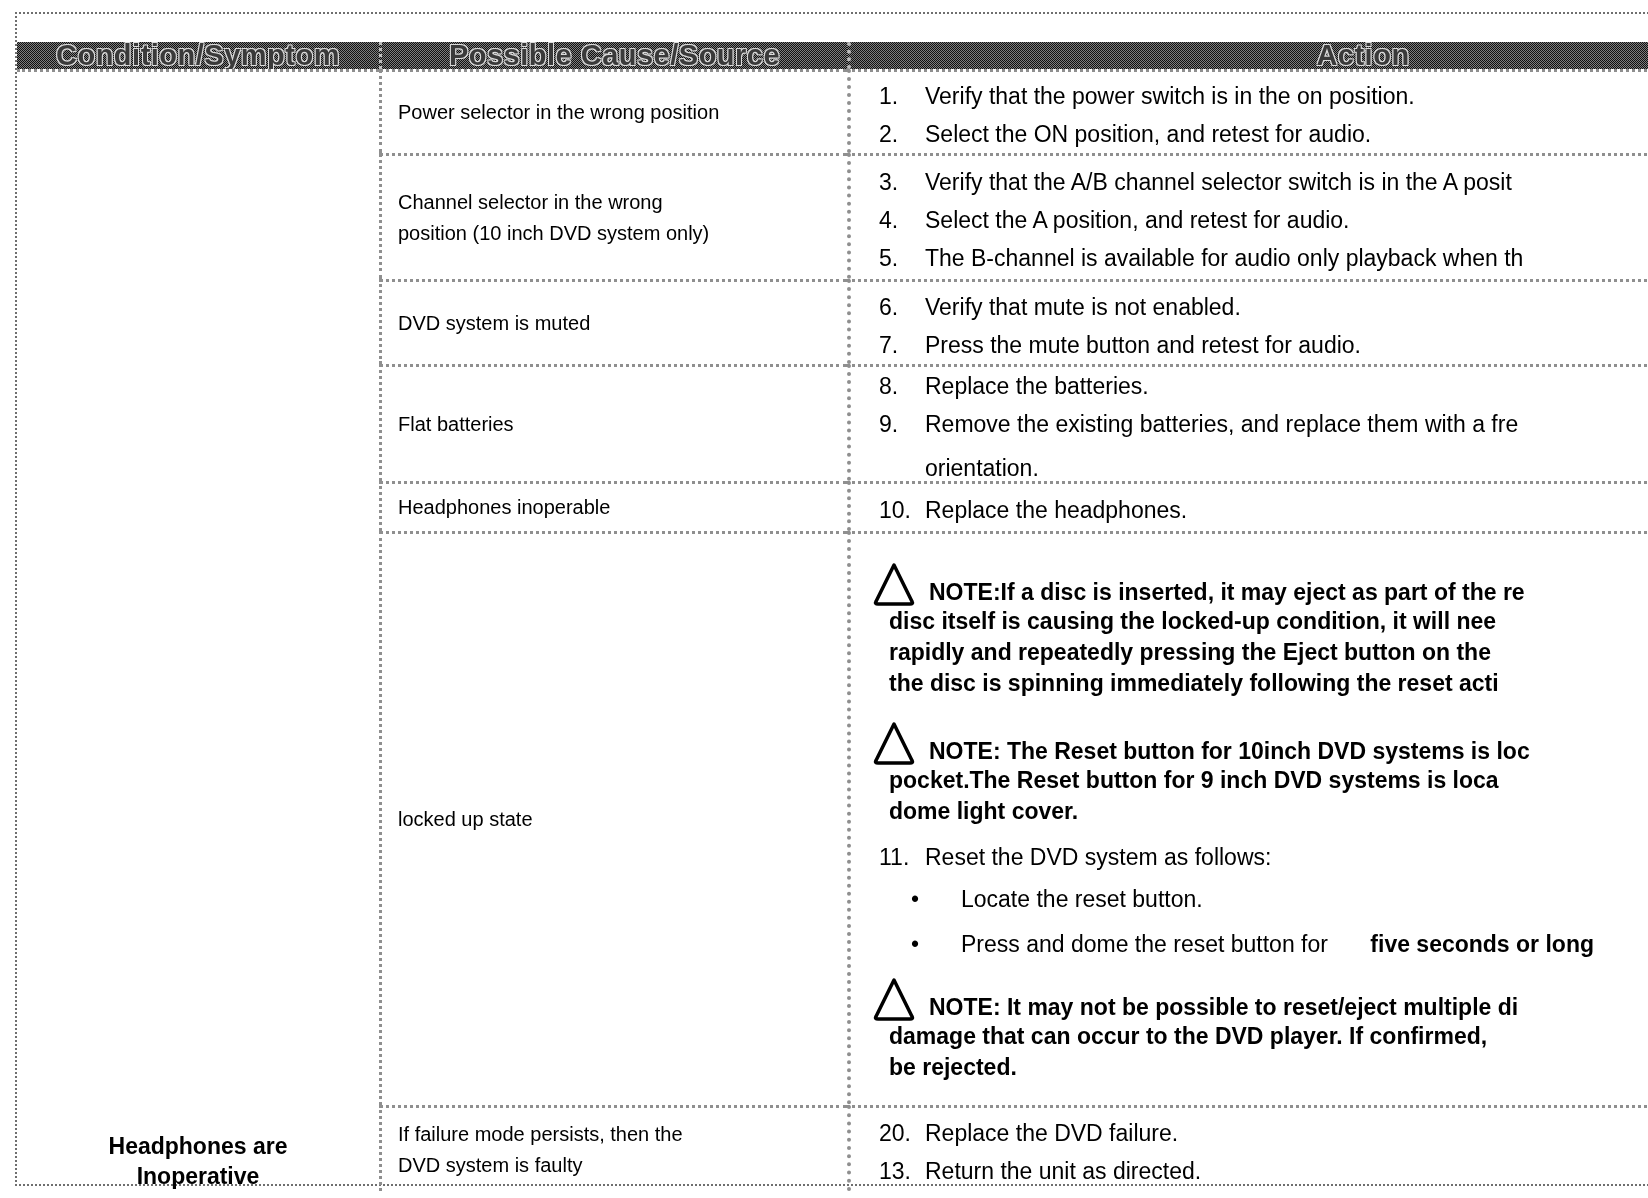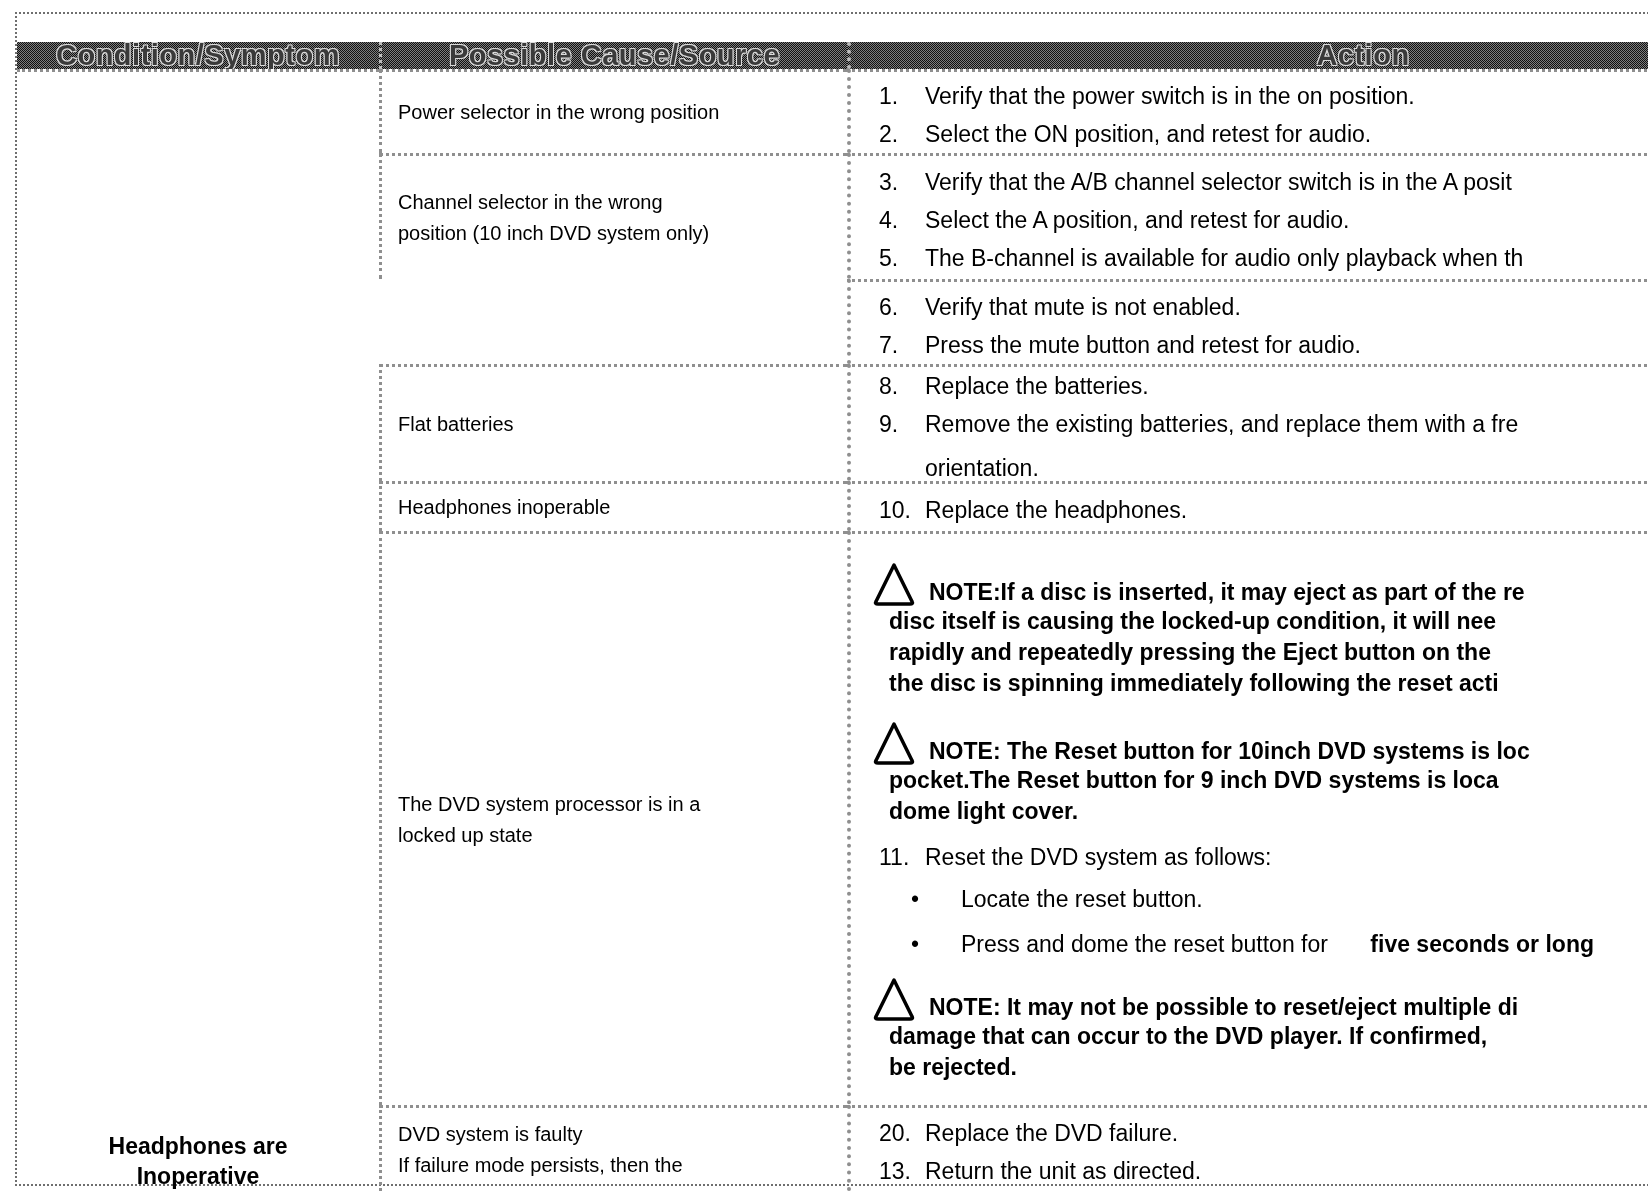--- a/index.html
+++ b/index.html
@@ -118,20 +118,23 @@
     <div class="itm">
       <span class="n">4.</span>
       <span class="t"><span class="ln">Select the A position, and retest for audio.</span></span>
     </div>
     <div class="itm">
       <span class="n">5.</span>
       <span class="t"><span class="ln">The B-channel is available for audio only playback when th</span></span>
     </div>
   </div>
 
+  <div class="cause r4">
+    <div class="ln">DVD system is muted</div>
+  </div>
   <div class="act r4">
     <div class="itm">
       <span class="n">6.</span>
       <span class="t"><span class="ln">Verify that mute is not enabled.</span></span>
     </div>
     <div class="itm">
       <span class="n">7.</span>
       <span class="t"><span class="ln">Press the mute button and retest for audio.</span></span>
     </div>
   </div>
@@ -157,21 +160,20 @@
     <div class="ln">Headphones inoperable</div>
   </div>
   <div class="act r6">
     <div class="itm">
       <span class="n">10.</span>
       <span class="t"><span class="ln">Replace the headphones.</span></span>
     </div>
   </div>
 
   <div class="cause r7">
-    <div class="ln">The DVD system processor is in a</div>
     <div class="ln">locked up state</div>
   </div>
   <div class="act r7">
 
     <div class="note">
       <div class="nf">
         <span class="tri">
           <svg width="42" height="44" viewBox="0 0 42 44">
               <path d="M21 3 L39 39.5 Q40.5 42 37 42 L5 42 Q1.5 42 3 39.5 Z" fill="none" stroke="#000" stroke-width="3.5" stroke-linejoin="round"></path>
             </svg>
@@ -220,22 +222,22 @@
         </span>
         <span class="nt">NOTE:  It may not be possible to reset/eject multiple di</span>
       </div>
       <div class="nc">damage that can occur to the DVD player. If confirmed,</div>
       <div class="nc">be rejected.</div>
     </div>
 
   </div>
 
   <div class="cause r8">
+    <div class="ln">If failure mode persists, then the</div>
     <div class="ln">DVD system is faulty</div>
-    <div class="ln">If failure mode persists, then the</div>
   </div>
   <div class="act r8">
     <div class="itm">
       <span class="n">20.</span>
       <span class="t"><span class="ln">Replace the DVD failure.</span></span>
     </div>
     <div class="itm">
       <span class="n">13.</span>
       <span class="t"><span class="ln">Return the unit as directed.</span></span>
     </div>

